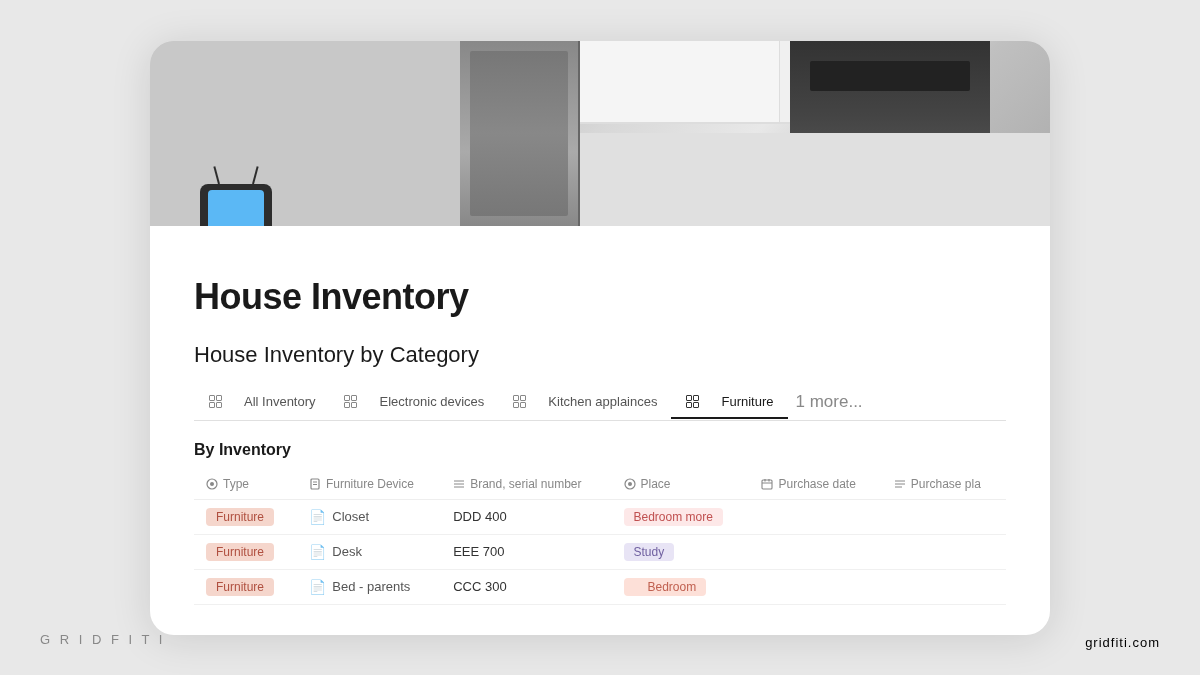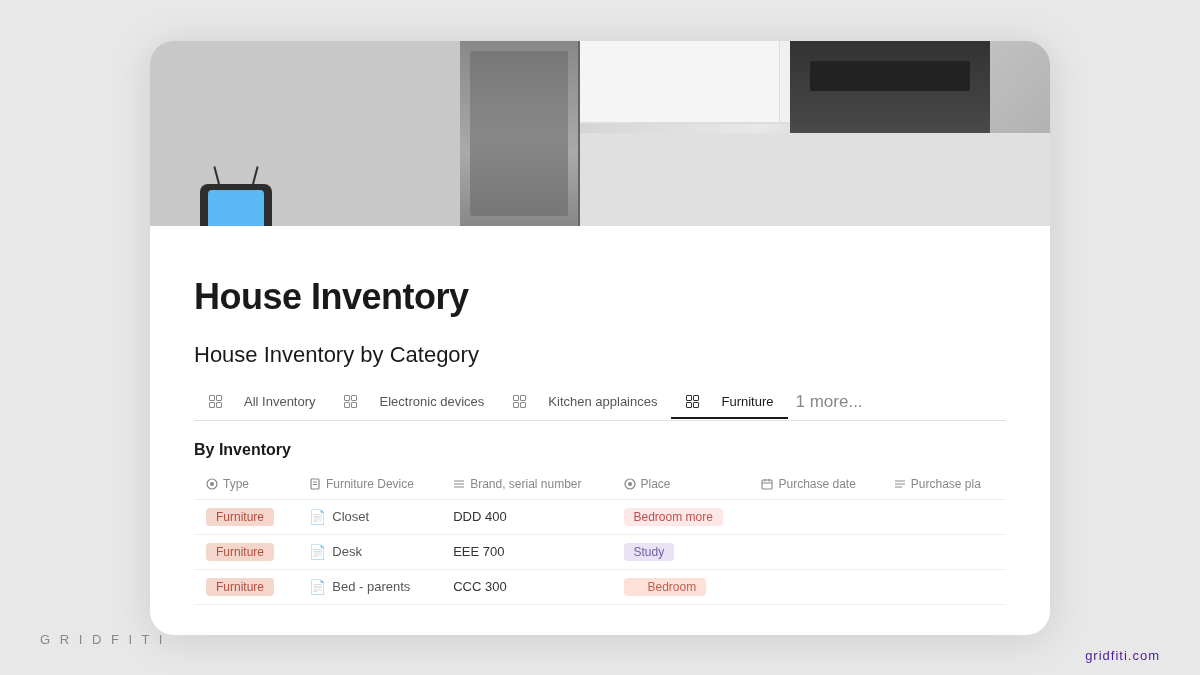--- a/index.html
+++ b/index.html
@@ -21,25 +21,25 @@
       bottom: 28px;
       left: 40px;
       font-size: 13px;
       letter-spacing: 3px;
       color: #888;
       font-weight: 500;
     }
 
     .watermark-right {
       position: absolute;
-      bottom: 12px;
+      bottom: 25px;
       right: 40px;
       font-size: 13px;
       letter-spacing: 1px;
-      color: #4c1d95;
+      color: #000000;
       font-weight: 400;
     }
 
     .card {
       background: #fff;
       border-radius: 24px;
       width: 900px;
       overflow: hidden;
       box-shadow: 0 4px 40px rgba(0,0,0,0.12);
     }

